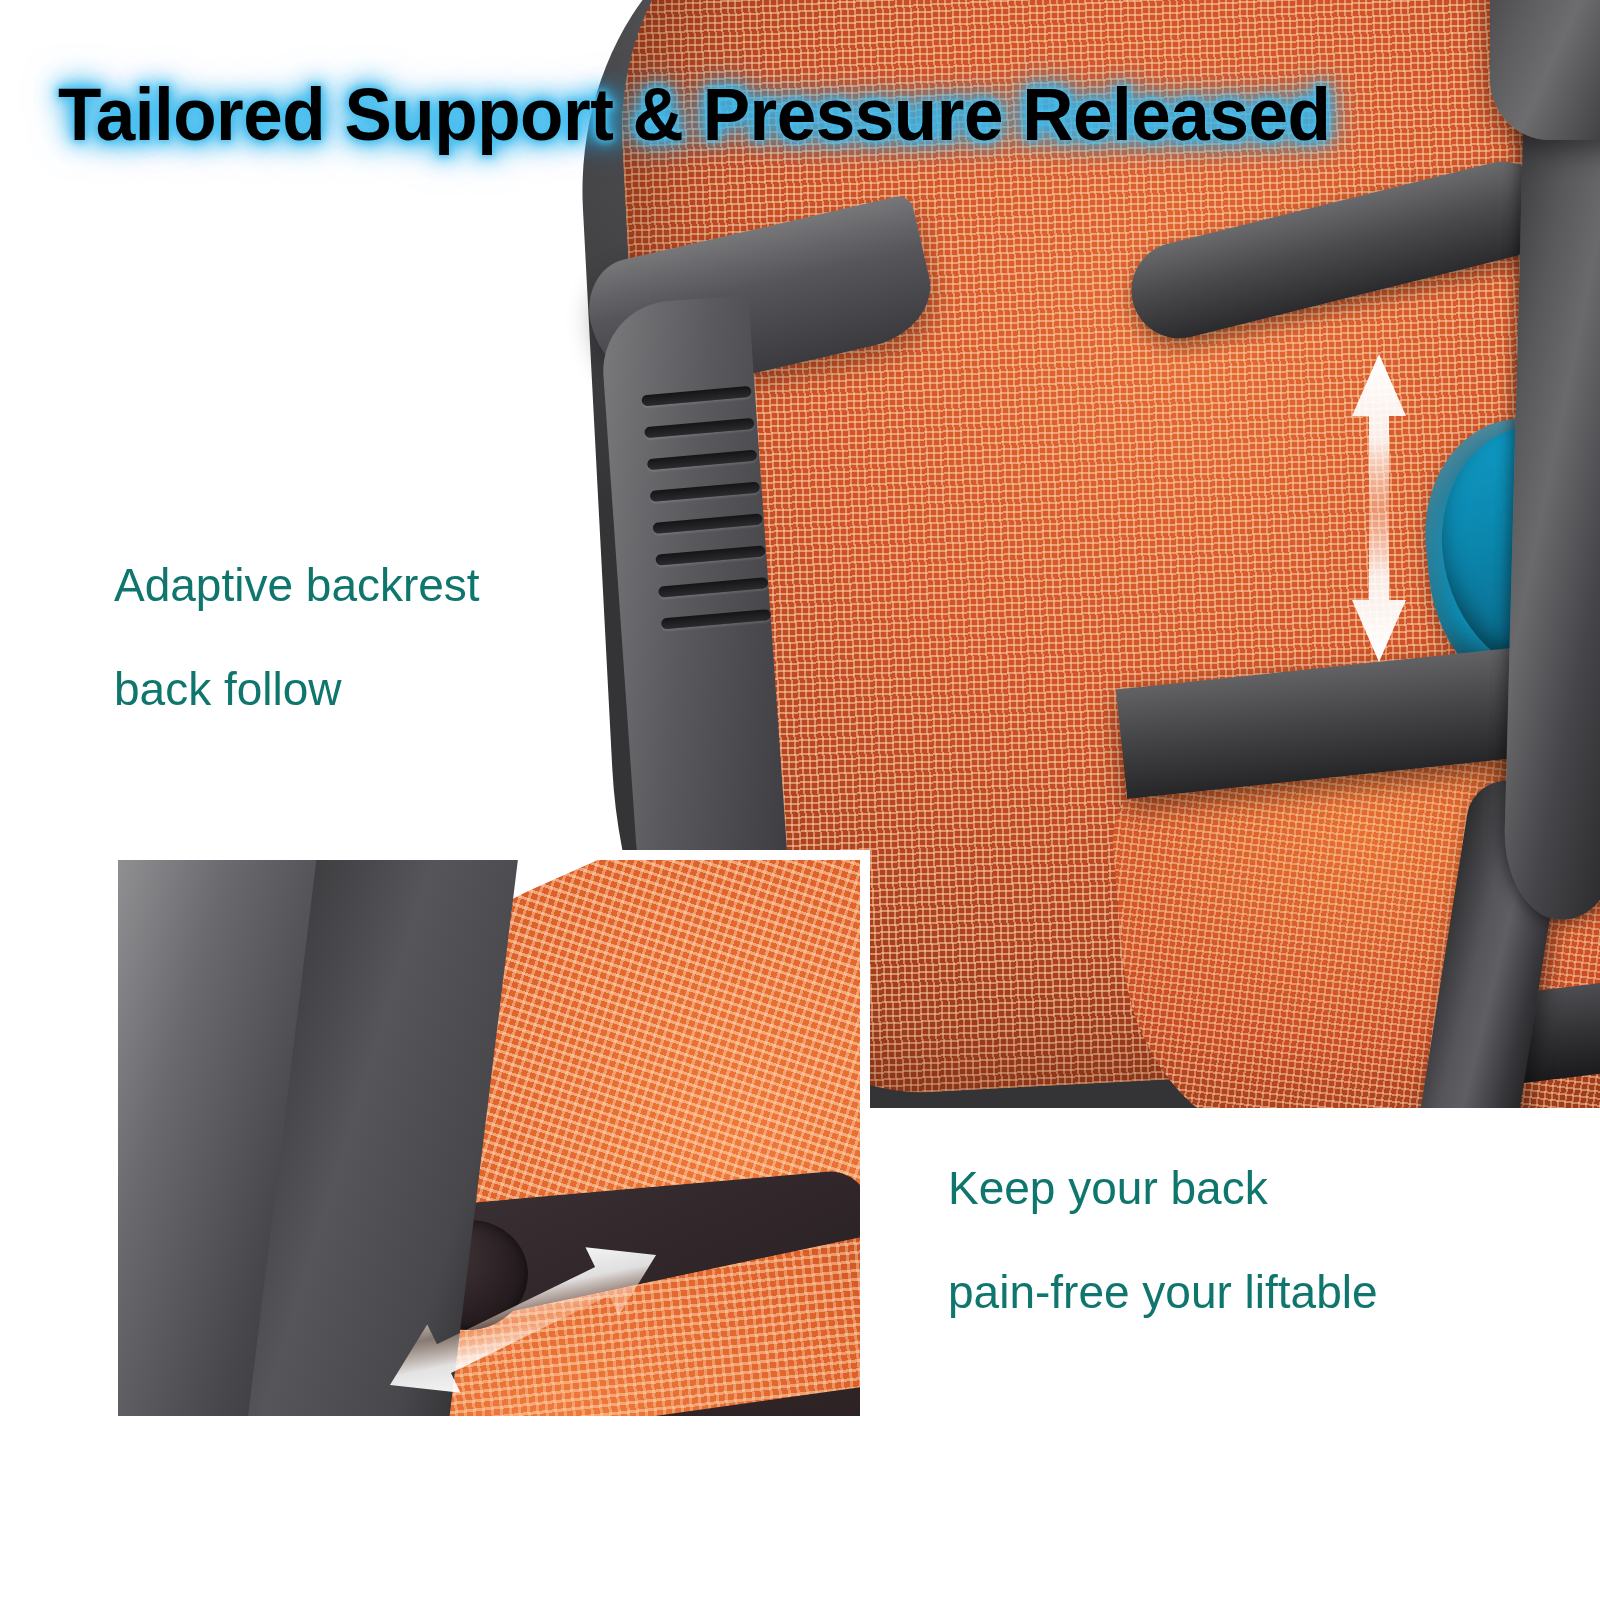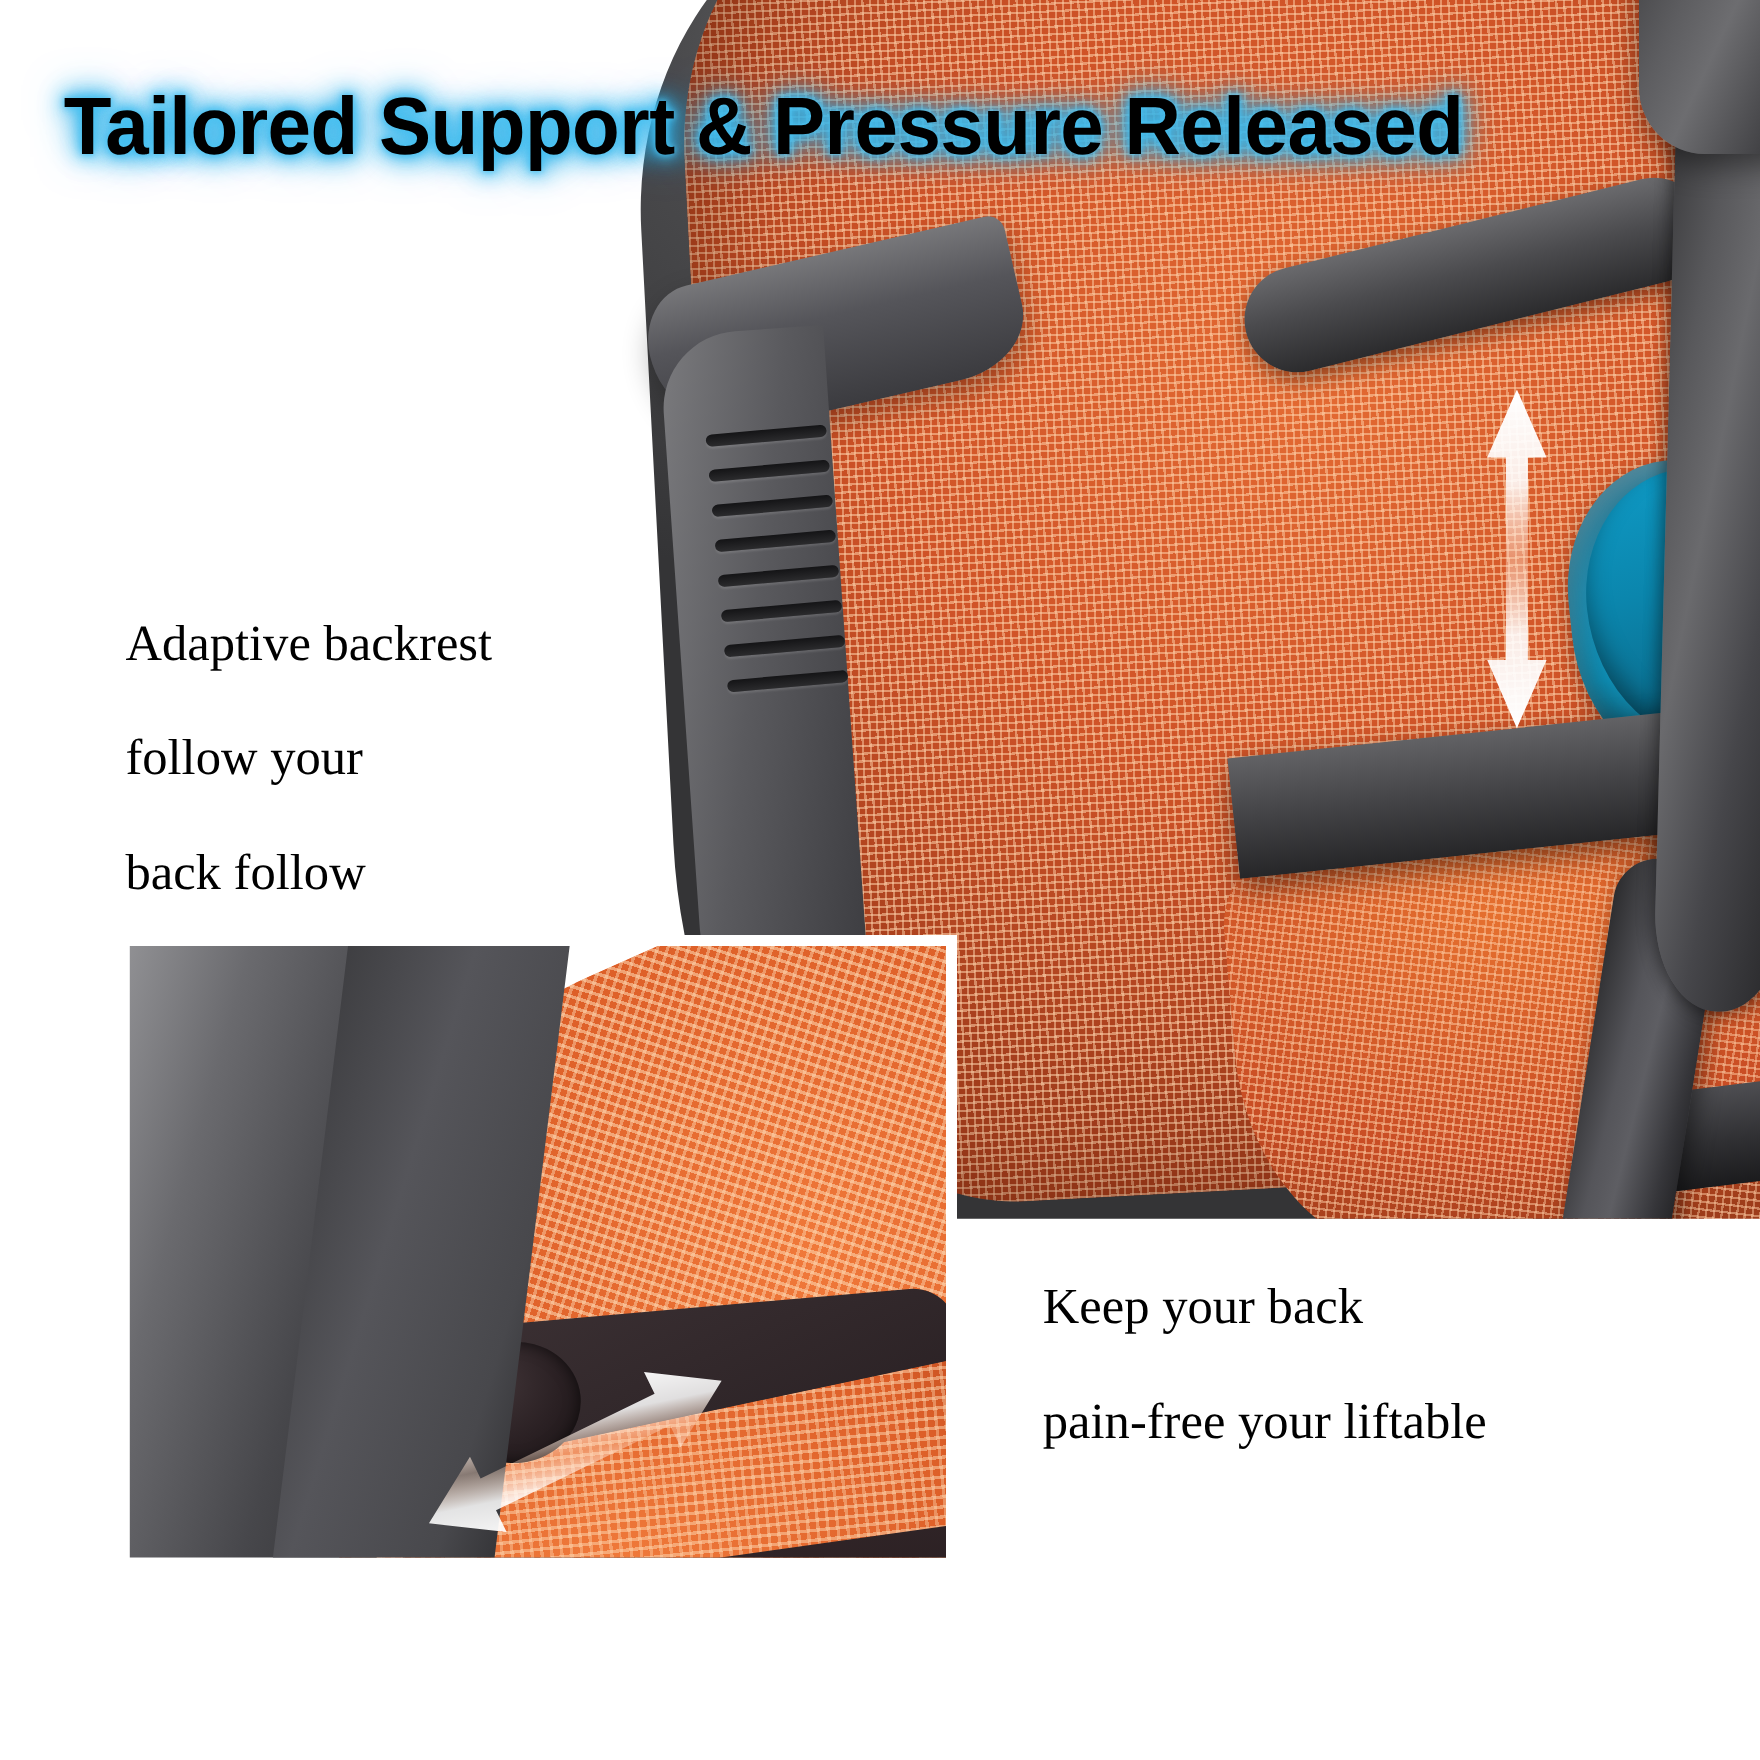--- a/index.html
+++ b/index.html
@@ -224,24 +224,24 @@
     white-space:nowrap;
     font-family:"Liberation Sans", sans-serif;
     transform:scaleX(.96);
     transform-origin:left center;
     text-shadow:
       0 0 6px #4cc3f2, 0 0 12px #3bbdf0, 0 0 20px #2fb3ea,
       0 0 28px #29a9e4, 0 0 40px rgba(41,169,228,.75);
   }
   .caption {
     position:absolute;
-    color:#000000;
+    color:#0f766e;
     font-size:46px;
     line-height:104px;
-    font-family:Liberation Serif, serif;
+    font-family:Liberation Sans, sans-serif;
     white-space:nowrap;
   }
   .caption-left { left:114px; top:533px; }
   .caption-right { left:948px; top:1136px; }
   .caption div { white-space:nowrap; }
 </style>
 </head>
 <body>
 
 <div id="canvas">
@@ -321,21 +321,20 @@
           <path d="M12 90 L72 52 L72 74 L248 74 L248 52 L308 90 L248 128 L248 106 L72 106 L72 128 Z" fill="url(#gd)"></path>
         </g>
       </svg>
     </div>
   </div>
 
   <div class="headline">Tailored Support &amp; Pressure Released</div>
 
   <div class="caption caption-left">
     <div>Adaptive backrest</div>
-    <div>follow your</div>
     <div>back follow</div>
   </div>
 
   <div class="caption caption-right">
     <div>Keep your back</div>
     <div>pain-free your liftable</div>
   </div>
 
 </div>
 

